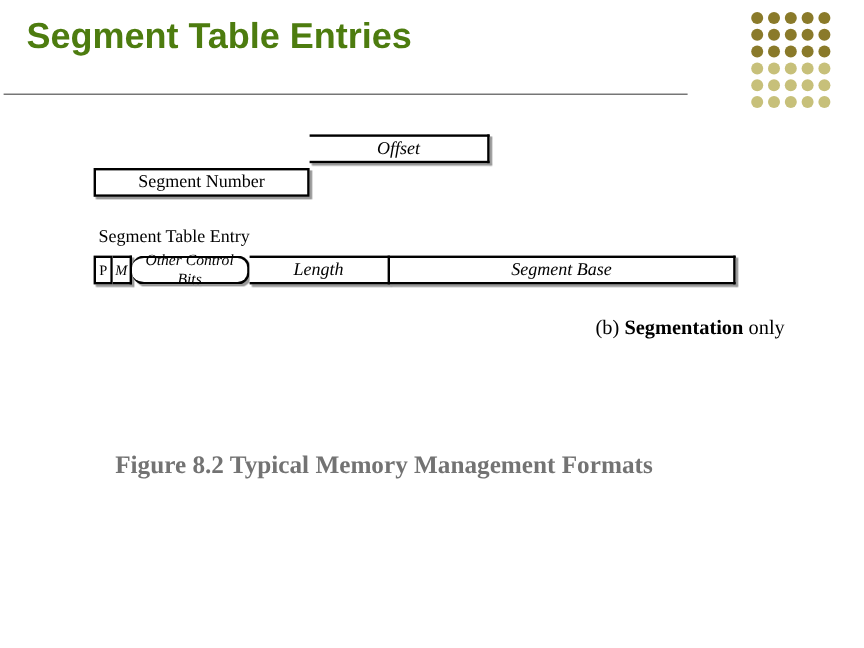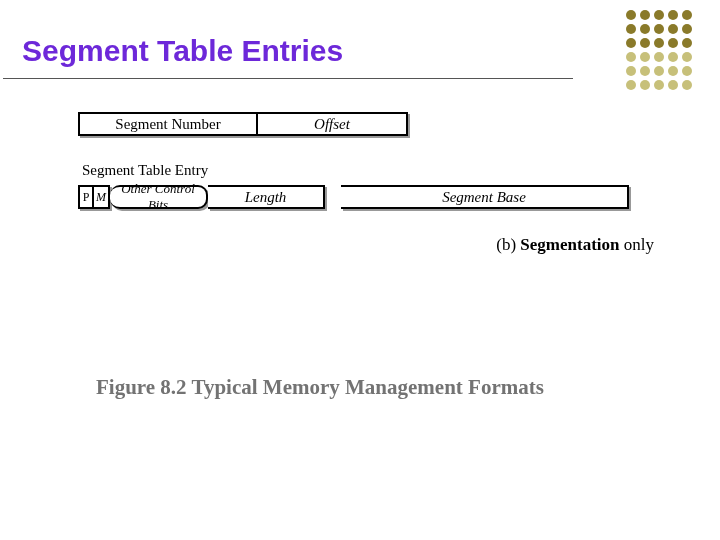--- a/index.html
+++ b/index.html
@@ -10,24 +10,24 @@
     background: #ffffff;
     font-family: Arial, Helvetica, sans-serif;
     position: relative;
     overflow: hidden;
   }
 
   
   .title {
     position: absolute;
     left: 22px;
-    top: 34px;
+    top: 14px;
     font-size: 30px;
     font-weight: bold;
-    color: #6d28d9;
+    color: #4d7c0f;
   }
 
   
   .dotgrid {
     position: absolute;
     top: 10px;
     right: 28px;
     display: grid;
     grid-template-columns: repeat(5, 10px);
     grid-template-rows: repeat(6, 10px);
@@ -83,29 +83,29 @@
     text-align: center;
     display: flex;
     align-items: center;
     justify-content: center;
     height: 24px;
     box-sizing: border-box;
   }
   .cell + .cell { border-left: none; font-style: italic; }
 
   
-  .va .seg { width: 180px; }
+  .va .seg { width: 180px; margin-top: 28px; }
   .va .off { width: 150px; }
 
   
   .ste .p  { width: 16px; font-size: 12px; }
   .ste .m  { width: 16px; font-size: 12px; }
   .ste .ocb{ width: 98px; font-size: 13px; border-radius: 10px; }
   .ste .len{ width: 117px; }
-  .ste .base{ width: 288px; margin-left: 16px; }
+  .ste .base{ width: 288px; }
 
   .caption-b {
     font-family: "Times New Roman", Times, serif;
     margin-top: 8px;
     font-size: 17px;
     color: #000;
   }
   .caption-b .bold { font-weight: bold; }
 
   .fig-caption {

